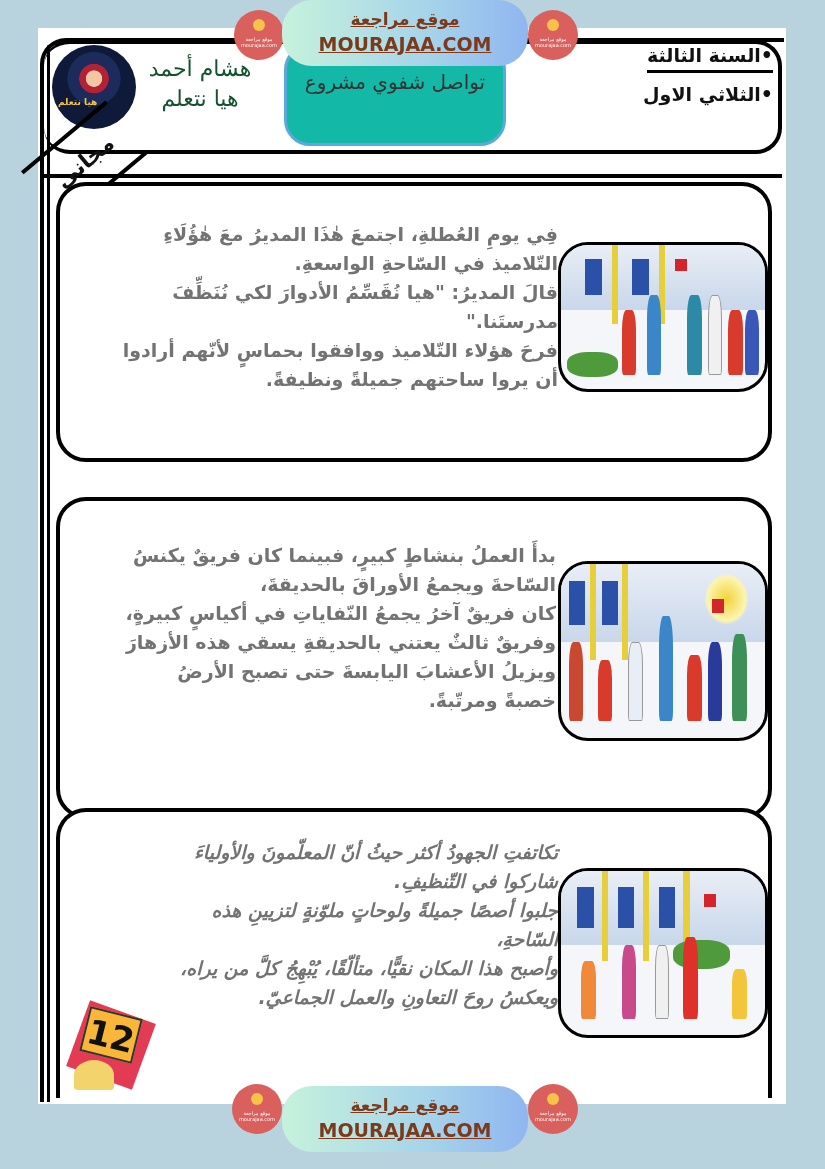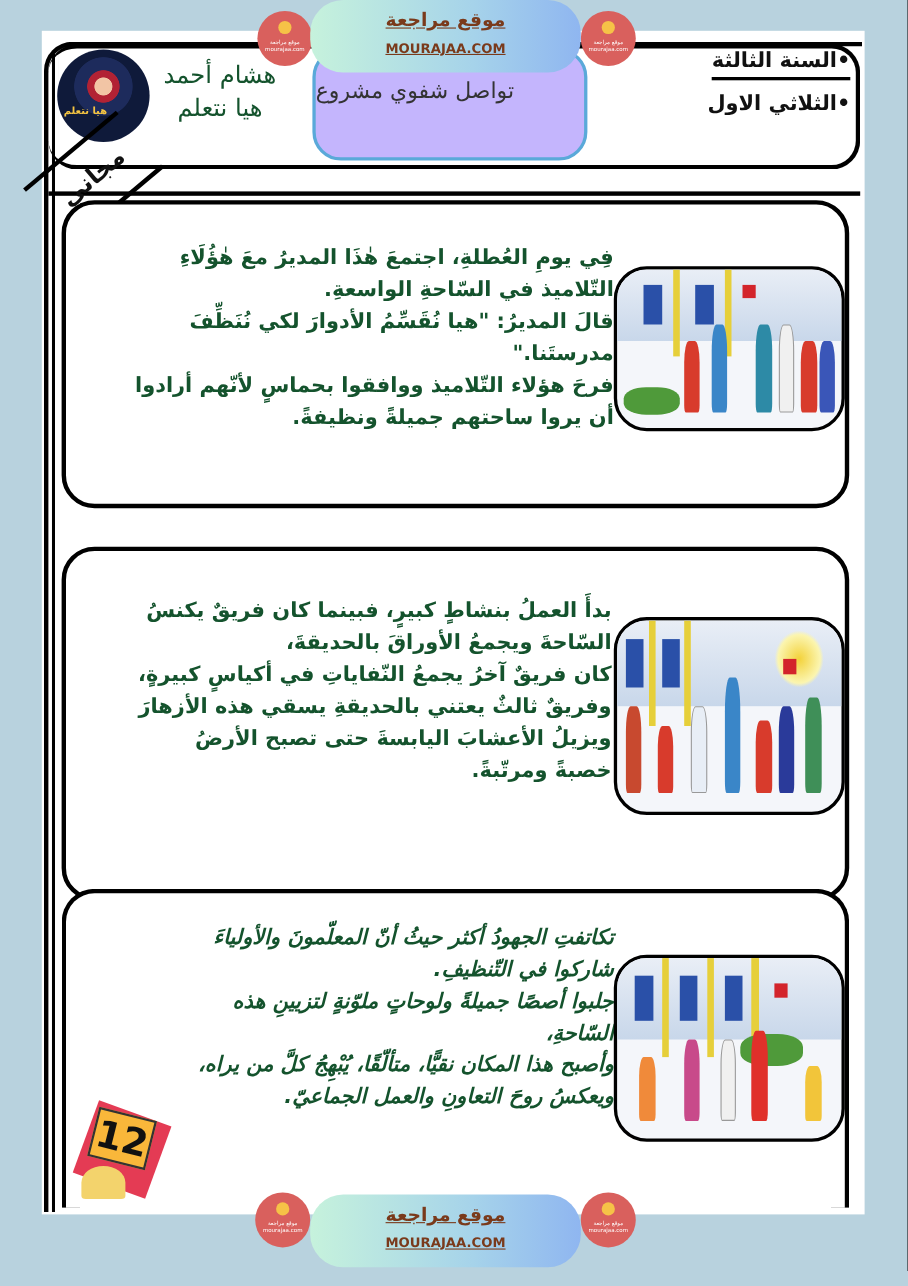--- a/index.html
+++ b/index.html
@@ -38,23 +38,23 @@
     }
     .avatar .badge {
       position: absolute; left: 6px; top: 52px; font-size: 9px; color: #f5c542; font-weight: bold;
     }
     .author {
       position: absolute; left: 140px; top: 54px; width: 120px; text-align: center;
       font-family: "DejaVu Serif", serif; font-size: 22px; line-height: 30px; color: #14532d;
       direction: rtl;
     }
     .title-box {
-      position: absolute; left: 284px; top: 44px; width: 250px; height: 102px;
-      background: #c4b5fd; border: 3px solid #5aa9d9; border-radius: 26px;
-      text-align: left; direction: rtl;
+      position: absolute; left: 284px; top: 44px; width: 222px; height: 102px;
+      background: #14b8a6; border: 3px solid #5aa9d9; border-radius: 26px;
+      text-align: center; direction: rtl;
       font-family: "DejaVu Sans", sans-serif; font-size: 20px; line-height: 34px; color: #333;
       padding-top: 18px;
     }
     .grade {
       position: absolute; right: 52px; top: 44px; text-align: right; direction: rtl;
       font-size: 19px; font-weight: bold; color: #111;
     }
     .grade .g1 { border-bottom: 3px solid #000; padding-bottom: 4px; margin-bottom: 10px; display:inline-block; }
     .grade .g2 { display:block; }
     .stamp {
@@ -64,39 +64,39 @@
       font-size: 22px; font-weight: bold; text-align: center; line-height: 60px;
       direction: rtl; color: #111;
     }
     
     .wm {
       position: absolute; width: 246px; height: 66px; border-radius: 30px;
       background: linear-gradient(90deg, #c6f2dc, #a6d3ea 60%, #8fb6f0);
       text-align: center; color: #7a3a1b; font-weight: bold;
     }
     .wm .ar { display: block; font-size: 17px; line-height: 26px; text-decoration: underline; direction: rtl; padding-top: 6px;}
-    .wm .en { display: block; font-size: 12px; line-height: 24px; text-decoration: underline; font-family: "DejaVu Sans", sans-serif; }
+    .wm .en { display: block; font-size: 19px; line-height: 24px; text-decoration: underline; font-family: "DejaVu Sans", sans-serif; }
     .wm-top { left: 282px; top: 0px; }
     .wm-bot { left: 282px; top: 1086px; }
     .dot {
       position: absolute; width: 50px; height: 50px; border-radius: 50%; background: #d9605d;
       color: #fff; font-size: 5px; text-align: center;
     }
     .dot .sq { display:block; width: 12px; height: 12px; border-radius: 50%; background:#f6c247; margin: 9px auto 5px; }
     
     .card {
       position: absolute; left: 56px; width: 716px; background: #fff;
       border: 4px solid #000; border-radius: 30px;
     }
     .card1 { top: 182px; height: 280px; }
     .card2 { top: 497px; height: 322px; }
     .card3 { top: 808px; height: 290px; border-bottom: none; border-bottom-left-radius: 0; border-bottom-right-radius: 0; }
     .story {
       position: absolute; direction: rtl; text-align: right;
-      font-family: "DejaVu Sans", sans-serif; font-weight: bold; font-size: 19px; line-height: 29px; color: #14532d;
+      font-family: "DejaVu Sans", sans-serif; font-weight: bold; font-size: 19px; line-height: 29px; color: #737373;
     }
     .card1 .story { right: 210px; top: 34px; width: 500px; }
     .card2 .story { right: 212px; top: 40px; width: 470px; }
     .card3 .story { right: 210px; top: 26px; width: 460px; font-style: italic; }
     .pic {
       position: absolute; right: 0px; width: 210px; border: 3px solid #000; border-radius: 30px; overflow: hidden;
       background: #f4f6fa;
     }
     .card1 .pic { top: 56px; height: 150px; right: 0; }
     .card2 .pic { top: 60px; height: 180px; right: 0; }

